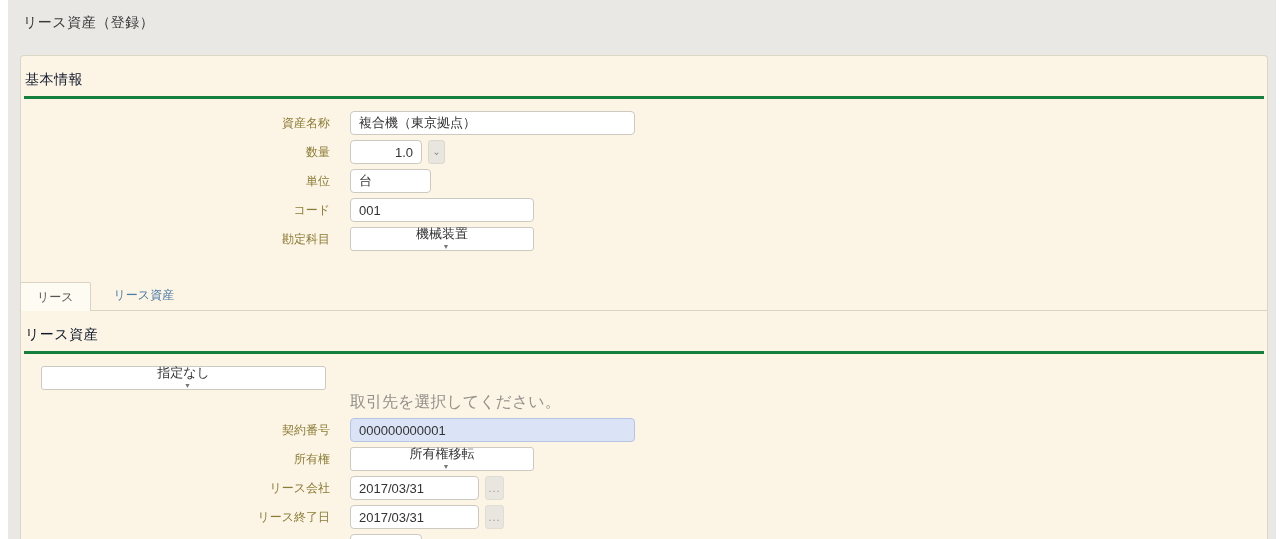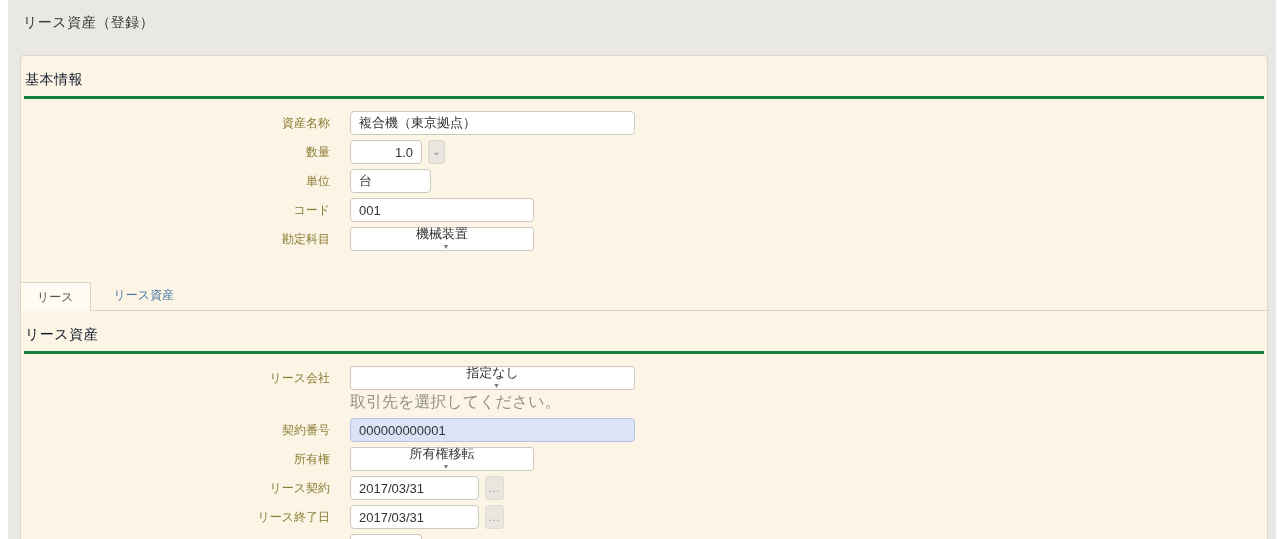--- a/index.html
+++ b/index.html
@@ -108,21 +108,20 @@
       <span class="tab inactive">
         <span>リース資産</span>
       </span>
     </div>
 
     <div class="section-title">リース資産</div>
 
     <div class="form">
 
       <div class="row">
-        <span class="lbl">リース会社</span>
         <span class="ctl">
           <span class="sel w285">
             <span>指定なし</span>
             <span class="arrow">▼</span>
           </span>
         </span>
       </div>
 
       <div class="hint-row">取引先を選択してください。</div>
 
@@ -137,21 +136,21 @@
         <span class="lbl">所有権</span>
         <span class="ctl">
           <span class="sel w184">
             <span>所有権移転</span>
             <span class="arrow">▼</span>
           </span>
         </span>
       </div>
 
       <div class="row">
-        <span class="lbl">リース契約</span>
+        <span class="lbl">リース会社</span>
         <span class="ctl">
           <input class="txt w129" value="2017/03/31" style="">
           <span class="pick-btn">
             <span>...</span>
           </span>
         </span>
       </div>
 
       <div class="row">
         <span class="lbl">リース終了日</span>

